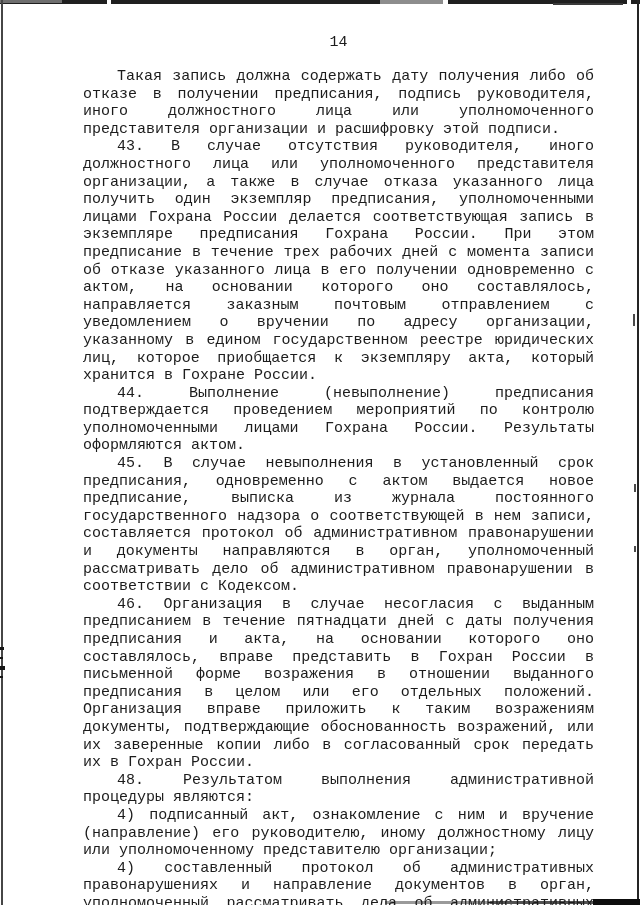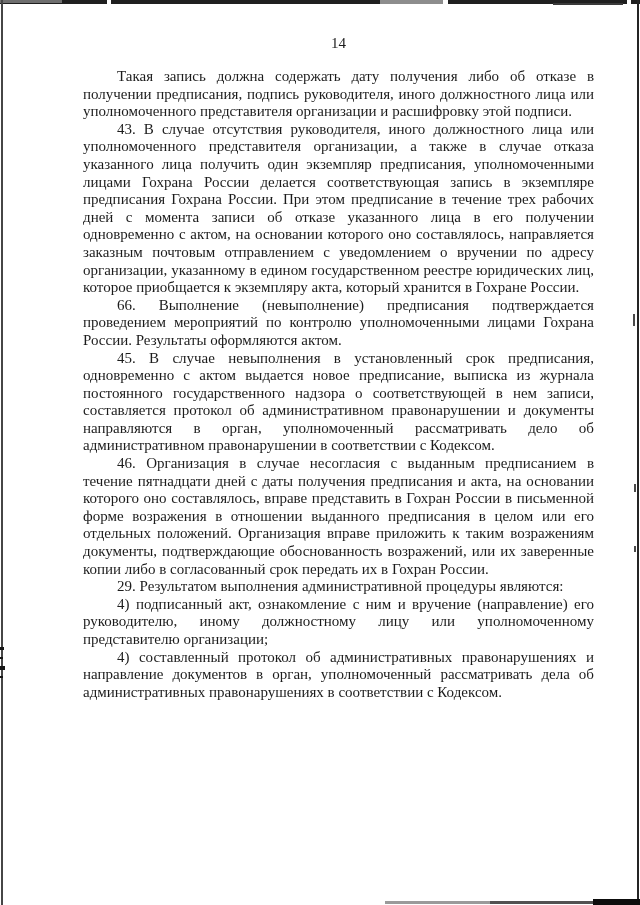--- a/index.html
+++ b/index.html
@@ -1,21 +1,21 @@
 <!DOCTYPE html>
 <html><head>
 <meta charset="utf-8">
 <style>
   html,body{margin:0;padding:0;background:#808080;}
   .page{
     position:relative;
     width:640px;height:905px;
     background:#ffffff;
     overflow:hidden;
-    font-family:Liberation Serif, serif;
+    font-family:Liberation Mono, monospace;
     color:#1c1c1c;
   }
   
   .edge-top{position:absolute;top:0;left:0;width:640px;height:4px;background:#1f1f1f;}
   .edge-top .seg1{position:absolute;top:0;left:0;width:62px;height:3px;background:#6f6f6f;}
   .edge-top .seg2{position:absolute;top:0;left:380px;width:63px;height:4px;background:#8d8d8d;}
   .edge-top .gap1{position:absolute;top:0;left:107px;width:4px;height:4px;background:#ffffff;}
   .edge-top .gap2{position:absolute;top:0;left:443px;width:5px;height:4px;background:#ffffff;}
   .edge-top .gap3{position:absolute;top:0;left:627px;width:4px;height:4px;background:#ffffff;}
   .edge-top .under{position:absolute;top:3px;left:553px;width:70px;height:2px;background:#3a3a3a;}
@@ -74,21 +74,21 @@
   <div class="tickL t4"></div>
   <div class="tickR t1"></div>
   <div class="tickR t2"></div>
   <div class="tickR t3"></div>
 
   <div class="page-number">14</div>
 
   <div class="content">
     <p>Такая запись должна содержать дату получения либо об отказе в получении предписания, подпись руководителя, иного должностного лица или уполномоченного представителя организации и расшифровку этой подписи.</p>
     <p>43. В случае отсутствия руководителя, иного должностного лица или уполномоченного представителя организации, а также в случае отказа указанного лица получить один экземпляр предписания, уполномоченными лицами Гохрана России делается соответствующая запись в экземпляре предписания Гохрана России. При этом предписание в течение трех рабочих дней с момента записи об отказе указанного лица в его получении одновременно с актом, на основании которого оно составлялось, направляется заказным почтовым отправлением с уведомлением о вручении по адресу организации, указанному в едином государственном реестре юридических лиц, которое приобщается к экземпляру акта, который хранится в Гохране России.</p>
-    <p>66. Выполнение (невыполнение) предписания подтверждается проведением мероприятий по контролю уполномоченными лицами Гохрана России. Результаты оформляются актом.</p>
+    <p>44. Выполнение (невыполнение) предписания подтверждается проведением мероприятий по контролю уполномоченными лицами Гохрана России. Результаты оформляются актом.</p>
     <p>45. В случае невыполнения в установленный срок предписания, одновременно с актом выдается новое предписание, выписка из журнала постоянного государственного надзора о соответствующей в нем записи, составляется протокол об административном правонарушении и документы направляются в орган, уполномоченный рассматривать дело об административном правонарушении в соответствии с Кодексом.</p>
     <p>46. Организация в случае несогласия с выданным предписанием в течение пятнадцати дней с даты получения предписания и акта, на основании которого оно составлялось, вправе представить в Гохран России в письменной форме возражения в отношении выданного предписания в целом или его отдельных положений. Организация вправе приложить к таким возражениям документы, подтверждающие обоснованность возражений, или их заверенные копии либо в согласованный срок передать их в Гохран России.</p>
-    <p>29. Результатом выполнения административной процедуры являются:</p>
+    <p>48. Результатом выполнения административной процедуры являются:</p>
     <p>4) подписанный акт, ознакомление с ним и вручение (направление) его руководителю, иному должностному лицу или уполномоченному представителю организации;</p>
     <p>4) составленный протокол об административных правонарушениях и направление документов в орган, уполномоченный рассматривать дела об административных правонарушениях в соответствии с Кодексом.</p>
   </div>
 
 </div>
 
 </body></html>

